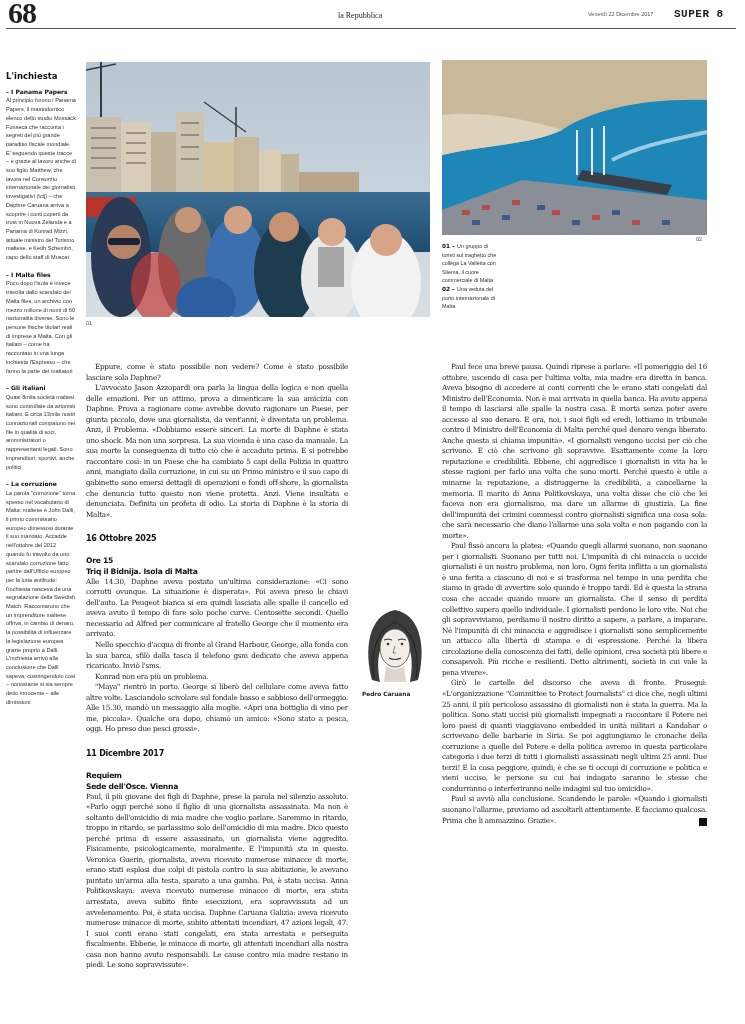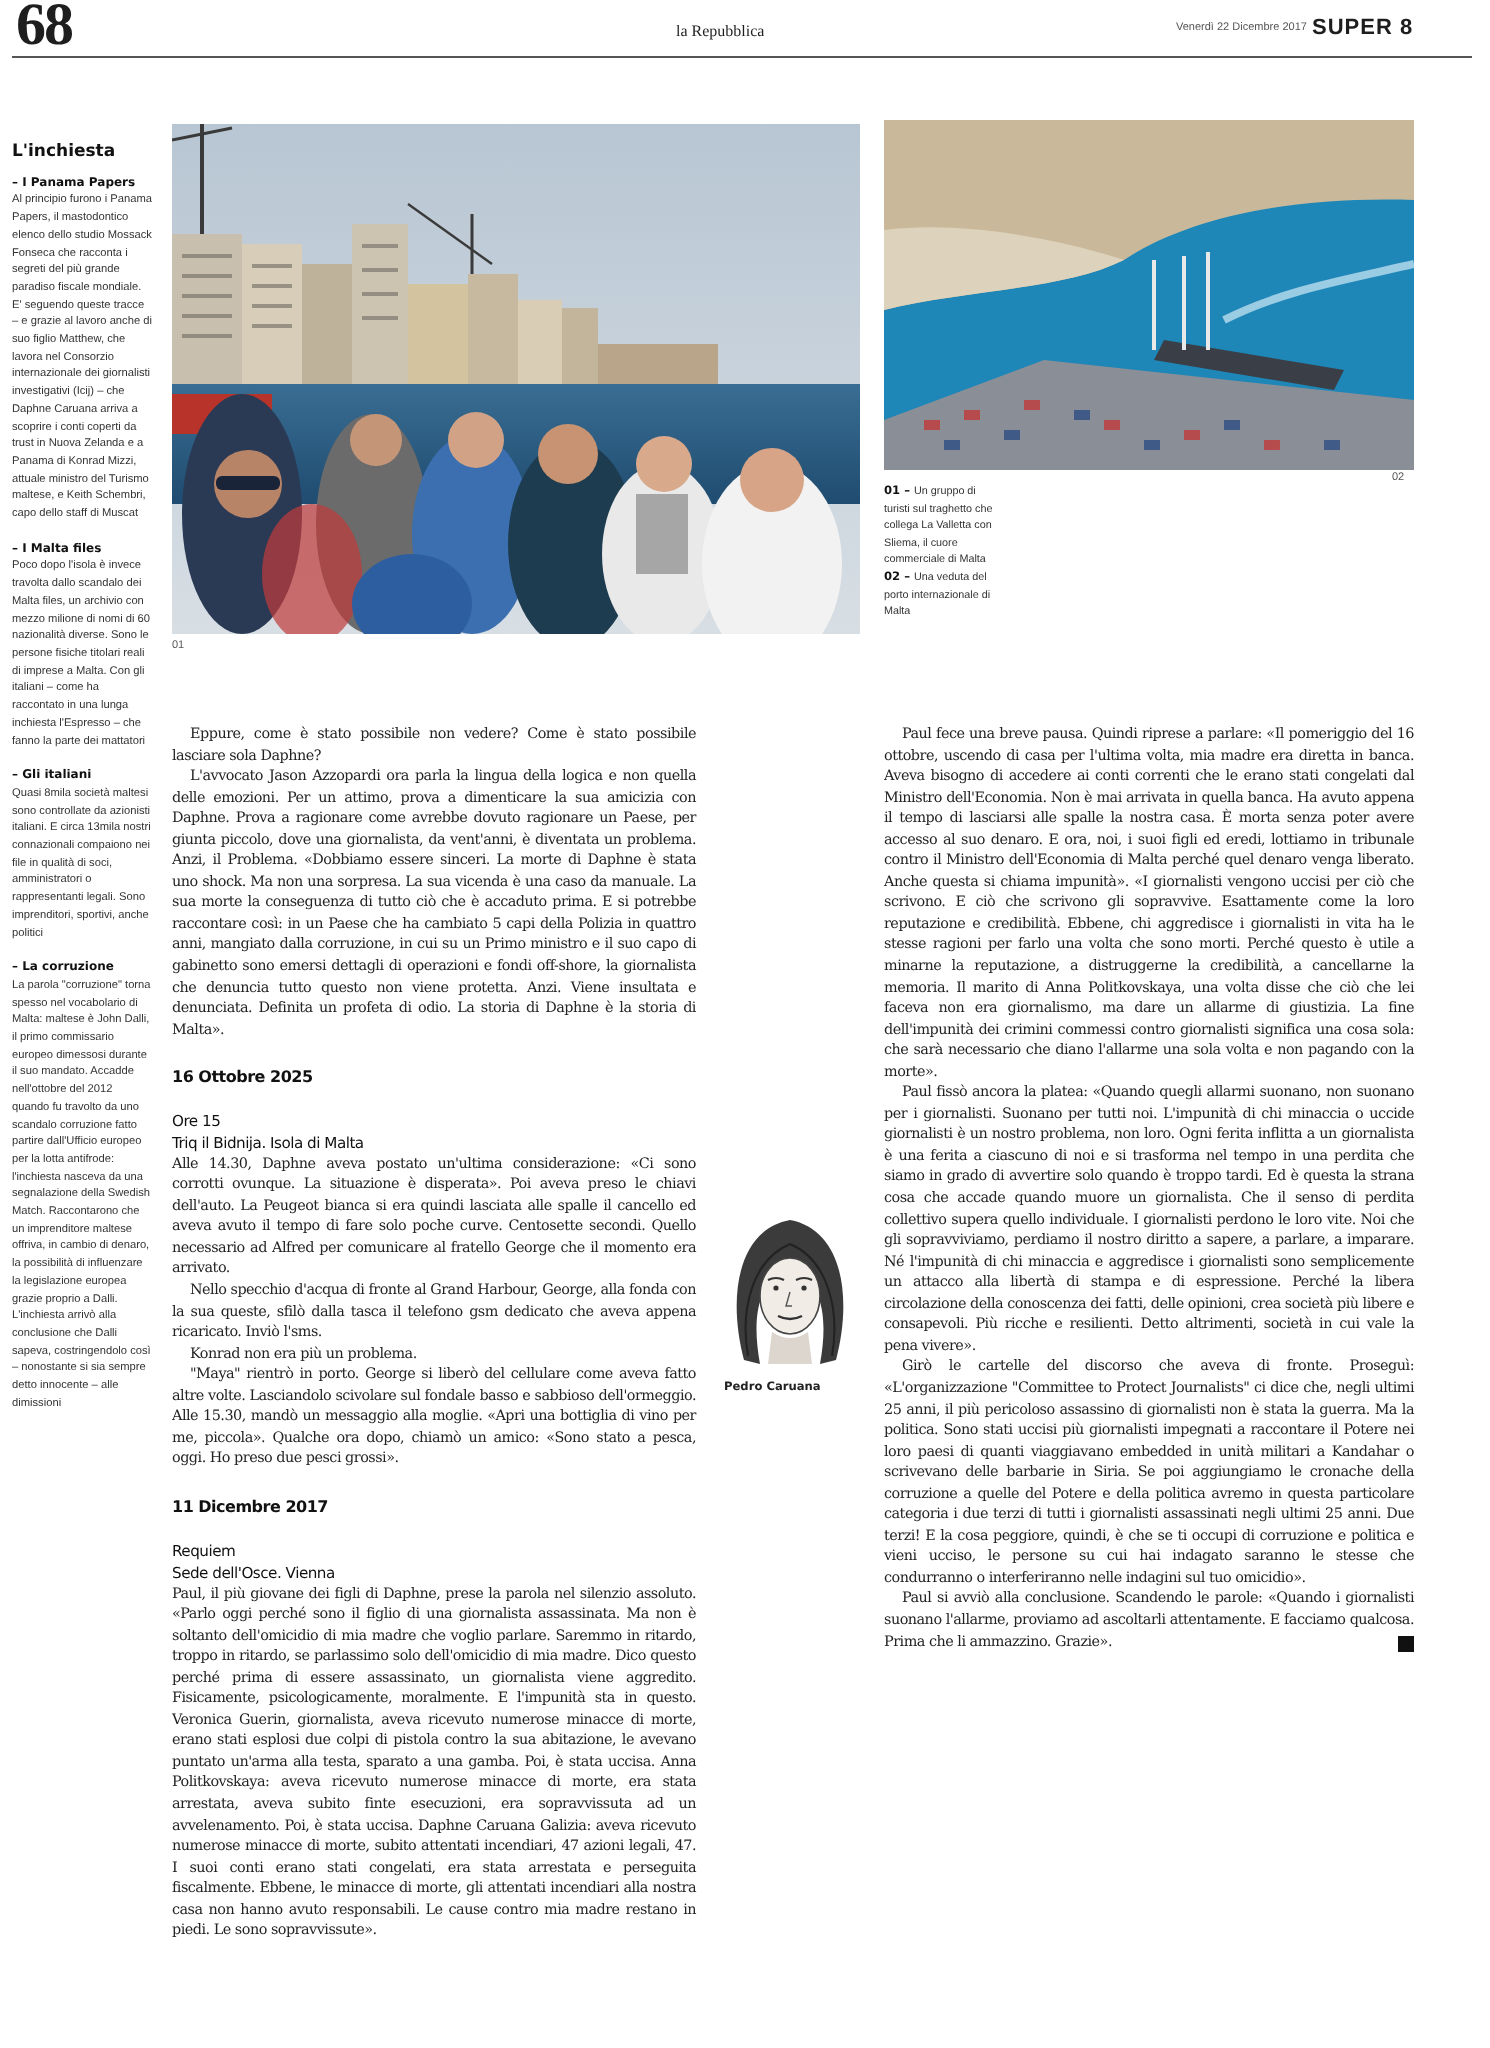--- a/index.html
+++ b/index.html
@@ -1,41 +1,41 @@
 <!DOCTYPE html>
 <html><head>
 <meta charset="utf-8">
 <style>
   html,body{margin:0;padding:0;background:#fff;}
   body{width:745px;height:1024px;position:relative;overflow:hidden;color:#1e1e1e;font-family:"DejaVu Serif",serif;}
   .header{position:absolute;left:6px;top:0;width:730px;height:28px;border-bottom:1.5px solid #555;}
   .pagenum{position:absolute;left:2px;top:-4px;font-family:"Liberation Serif",serif;font-size:30px;font-weight:bold;letter-spacing:-1px;}
   .masthead{position:absolute;left:332px;top:11px;font-family:"Liberation Serif",serif;font-size:8px;font-weight:normal;}
   .dateline{position:absolute;left:582px;top:11px;font-family:"Liberation Sans",sans-serif;font-size:5.5px;color:#555;}
-  .section{position:absolute;left:650px;top:8px;font-family:Liberation Sans, sans-serif;font-size:11px;font-weight:bold;letter-spacing:0.5px;}
+  .section{position:absolute;left:668px;top:8px;font-family:Liberation Mono, monospace;font-size:11px;font-weight:bold;letter-spacing:0.5px;}
 
   .sidebar{position:absolute;left:6px;top:72px;width:70px;font-family:"Liberation Sans",sans-serif;font-size:5.6px;line-height:8.7px;color:#333;}
   .sidebar h2{font-family:"DejaVu Sans",sans-serif;font-size:8.5px;font-weight:bold;margin:0 0 7px 0;color:#111;}
   .sb-sec{margin-bottom:9px;}
   .sb-title{font-family:"DejaVu Sans",sans-serif;font-weight:bold;font-size:6px;color:#111;}
   .sb-text{margin:0;}
 
   .photo1{position:absolute;left:86px;top:62px;width:344px;height:255px;overflow:hidden;}
   .photo2{position:absolute;left:442px;top:60px;width:265px;height:175px;overflow:hidden;}
   .plabel{position:absolute;font-family:"Liberation Sans",sans-serif;font-size:5.5px;color:#555;}
   .caption{position:absolute;left:442px;top:242px;width:60px;font-family:"Liberation Sans",sans-serif;font-size:5.4px;line-height:8.6px;color:#333;}
   .caption b{font-family:"DejaVu Sans",sans-serif;font-size:5.8px;color:#111;}
 
   .col{position:absolute;font-size:7.2px;line-height:10.55px;text-align:justify;font-family:"DejaVu Serif",serif;color:#222;letter-spacing:-0.25px;}
   .col p{margin:0;text-indent:9px;}
   .col p.noindent{text-indent:0;}
   .col-a{left:86px;top:362px;width:262px;}
   .col-b{left:442px;top:362px;width:265px;}
   .date-h{font-family:"DejaVu Sans",sans-serif;font-weight:bold;font-size:8px;margin:14px 0 10px 0;color:#111;}
-  .sub-h{font-family:"DejaVu Sans",sans-serif;font-weight:normal;font-size:7.6px;line-height:11px;color:#111;}
+  .sub-h{font-family:"DejaVu Sans",sans-serif;font-weight:bold;font-size:7.6px;line-height:11px;color:#111;}
   .endmark{display:inline-block;width:8px;height:8px;background:#111;float:right;margin-top:2px;}
 
   .portrait{position:absolute;left:362px;top:600px;width:66px;height:105px;}
   .portrait-name{position:absolute;left:362px;top:690px;font-family:"DejaVu Sans",sans-serif;font-weight:bold;font-size:5.8px;line-height:8px;color:#222;width:60px;}
 </style>
 </head>
 <body>
 
 <div class="header">
   <span class="pagenum">68</span>
@@ -169,21 +169,21 @@
 </div>
 
 <div class="col col-a">
   <p>Eppure, come è stato possibile non vedere? Come è stato possibile lasciare sola Daphne?</p>
   <p>L'avvocato Jason Azzopardi ora parla la lingua della logica e non quella delle emozioni. Per un attimo, prova a dimenticare la sua amicizia con Daphne. Prova a ragionare come avrebbe dovuto ragionare un Paese, per giunta piccolo, dove una giornalista, da vent'anni, è diventata un problema. Anzi, il Problema. «Dobbiamo essere sinceri. La morte di Daphne è stata uno shock. Ma non una sorpresa. La sua vicenda è una caso da manuale. La sua morte la conseguenza di tutto ciò che è accaduto prima. E si potrebbe raccontare così: in un Paese che ha cambiato 5 capi della Polizia in quattro anni, mangiato dalla corruzione, in cui su un Primo ministro e il suo capo di gabinetto sono emersi dettagli di operazioni e fondi off-shore, la giornalista che denuncia tutto questo non viene protetta. Anzi. Viene insultata e denunciata. Definita un profeta di odio. La storia di Daphne è la storia di Malta».</p>
 
   <div class="date-h">16 Ottobre 2025</div>
   <div class="sub-h">Ore 15</div>
   <div class="sub-h">Triq il Bidnija. Isola di Malta</div>
   <p class="noindent" style="width:262px">Alle 14.30, Daphne aveva postato un'ultima considerazione: «Ci sono corrotti ovunque. La situazione è disperata». Poi aveva preso le chiavi dell'auto. La Peugeot bianca si era quindi lasciata alle spalle il cancello ed aveva avuto il tempo di fare solo poche curve. Centosette secondi. Quello necessario ad Alfred per comunicare al fratello George che il momento era arrivato.</p>
-  <p>Nello specchio d'acqua di fronte al Grand Harbour, George, alla fonda con la sua queste, sfilò dalla tasca il telefono gsm dedicato che aveva appena ricaricato. Inviò l'sms.</p>
+  <p>Nello specchio d'acqua di fronte al Grand Harbour, George, alla fonda con la sua barca, sfilò dalla tasca il telefono gsm dedicato che aveva appena ricaricato. Inviò l'sms.</p>
   <p>Konrad non era più un problema.</p>
   <p>"Maya" rientrò in porto. George si liberò del cellulare come aveva fatto altre volte. Lasciandolo scivolare sul fondale basso e sabbioso dell'ormeggio. Alle 15.30, mandò un messaggio alla moglie. «Apri una bottiglia di vino per me, piccola». Qualche ora dopo, chiamò un amico: «Sono stato a pesca, oggi. Ho preso due pesci grossi».</p>
 
   <div class="date-h">11 Dicembre 2017</div>
   <div class="sub-h">Requiem</div>
   <div class="sub-h">Sede dell'Osce. Vienna</div>
   <p class="noindent">Paul, il più giovane dei figli di Daphne, prese la parola nel silenzio assoluto. «Parlo oggi perché sono il figlio di una giornalista assassinata. Ma non è soltanto dell'omicidio di mia madre che voglio parlare. Saremmo in ritardo, troppo in ritardo, se parlassimo solo dell'omicidio di mia madre. Dico questo perché prima di essere assassinato, un giornalista viene aggredito. Fisicamente, psicologicamente, moralmente. E l'impunità sta in questo. Veronica Guerin, giornalista, aveva ricevuto numerose minacce di morte, erano stati esplosi due colpi di pistola contro la sua abitazione, le avevano puntato un'arma alla testa, sparato a una gamba. Poi, è stata uccisa. Anna Politkovskaya: aveva ricevuto numerose minacce di morte, era stata arrestata, aveva subito finte esecuzioni, era sopravvissuta ad un avvelenamento. Poi, è stata uccisa. Daphne Caruana Galizia: aveva ricevuto numerose minacce di morte, subito attentati incendiari, 47 azioni legali, 47. I suoi conti erano stati congelati, era stata arrestata e perseguita fiscalmente. Ebbene, le minacce di morte, gli attentati incendiari alla nostra casa non hanno avuto responsabili. Le cause contro mia madre restano in piedi. Le sono sopravvissute».</p>
 </div>
 
 <div class="portrait">

